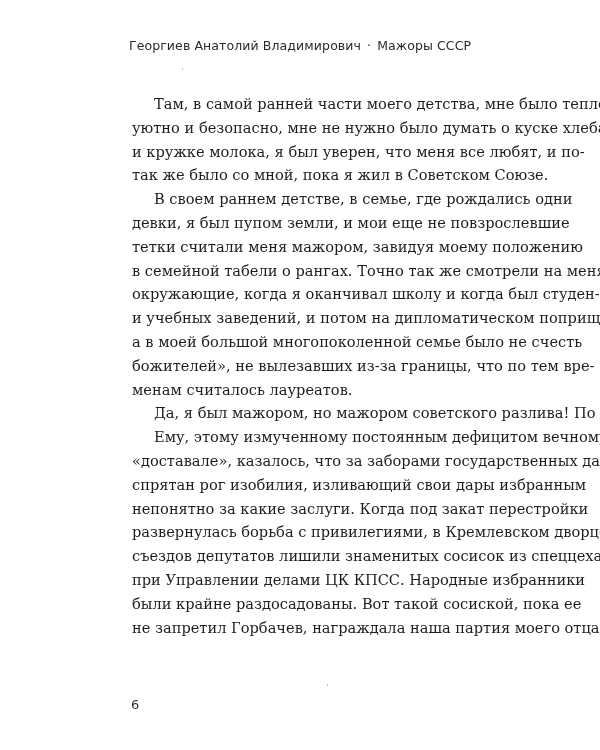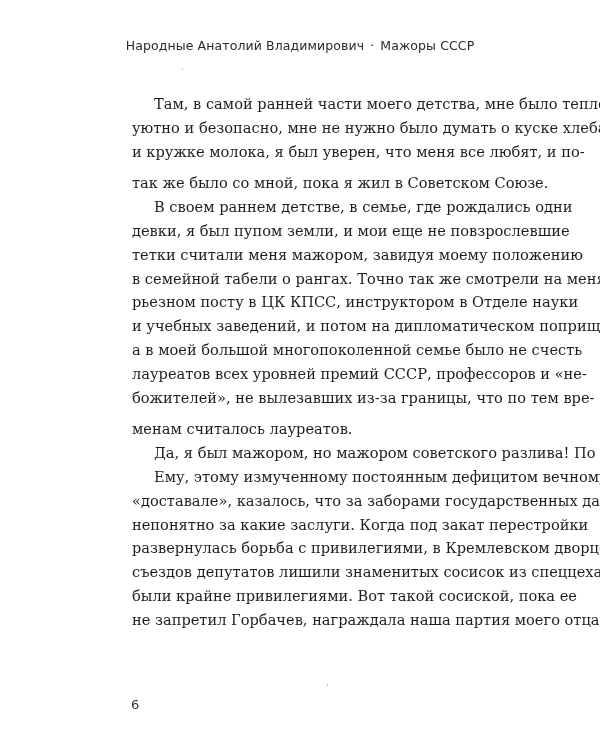--- a/index.html
+++ b/index.html
@@ -16,58 +16,59 @@
       position: absolute; left: 132px; top: 92px; width: 372px;
       font-family: "DejaVu Serif", serif;
       font-size: 14.6px; line-height: 23.8px; color: #1e1e1e;
     }
     .line {
       display: block; white-space: nowrap;
       text-align: justify; text-align-last: justify;
       height: 23.8px; overflow: visible;
     }
     .line.indent { padding-left: 22px; }
-    .line.last { text-align-last: left; margin-top: 8px; }
+    .line.last { text-align-last: left; }
     .folio {
       position: absolute; left: 131px; top: 697px;
       font-family: "DejaVu Sans", sans-serif;
       font-size: 13px; color: #333333;
     }
     .speck { position: absolute; width: 1px; height: 2px; background: #bdbdbd; }
   </style>
 </head>
 <body>
 
 <div class="page">
   <div class="running-head">
-    <span>Народные Анатолий Владимирович</span><span class="sep">·</span><span>Мажоры СССР</span>
+    <span>Георгиев Анатолий Владимирович</span><span class="sep">·</span><span>Мажоры СССР</span>
   </div>
 
   <div class="speck" style="left:182px; top:68px;"></div>
   <div class="speck" style="left:327px; top:684px;"></div>
 
   <div class="body-text" id="body-text">
       <span class="line indent">Там, в самой ранней части моего детства, мне было тепло,</span>
       <span class="line">уютно и безопасно, мне не нужно было думать о куске хлеба</span>
       <span class="line">и кружке молока, я был уверен, что меня все любят, и по-</span>
       <span class="line last">так же было со мной, пока я жил в Советском Союзе.</span>
       <span class="line indent">В своем раннем детстве, в семье, где рождались одни</span>
       <span class="line">девки, я был пупом земли, и мои еще не повзрослевшие</span>
       <span class="line">тетки считали меня мажором, завидуя моему положению</span>
       <span class="line">в семейной табели о рангах. Точно так же смотрели на меня</span>
-      <span class="line">рьезном посту в ЦК КПСС, инструктором в Отделе науки</span>
+      <span class="line">окружающие, когда я оканчивал школу и когда был студен-</span>
       <span class="line">и учебных заведений, и потом на дипломатическом поприще,</span>
       <span class="line">а в моей большой многопоколенной семье было не счесть</span>
-      <span class="line">лауреатов всех уровней премий СССР, профессоров и «не-</span>
       <span class="line">божителей», не вылезавших из-за границы, что по тем вре-</span>
       <span class="line last">менам считалось лауреатов.</span>
       <span class="line indent">Да, я был мажором, но мажором советского разлива! По</span>
       <span class="line indent">Ему, этому измученному постоянным дефицитом вечному</span>
       <span class="line">«доставале», казалось, что за заборами государственных дач</span>
+      <span class="line">спрятан рог изобилия, изливающий свои дары избранным</span>
       <span class="line">непонятно за какие заслуги. Когда под закат перестройки</span>
       <span class="line">развернулась борьба с привилегиями, в Кремлевском дворце</span>
       <span class="line">съездов депутатов лишили знаменитых сосисок из спеццеха</span>
-      <span class="line">были крайне привилегиями. Вот такой сосиской, пока ее</span>
+      <span class="line">при Управлении делами ЦК КПСС. Народные избранники</span>
+      <span class="line">были крайне раздосадованы. Вот такой сосиской, пока ее</span>
       <span class="line">не запретил Горбачев, награждала наша партия моего отца,</span>
     </div>
 
   <div class="folio">6</div>
 </div>
 
 </body></html>

